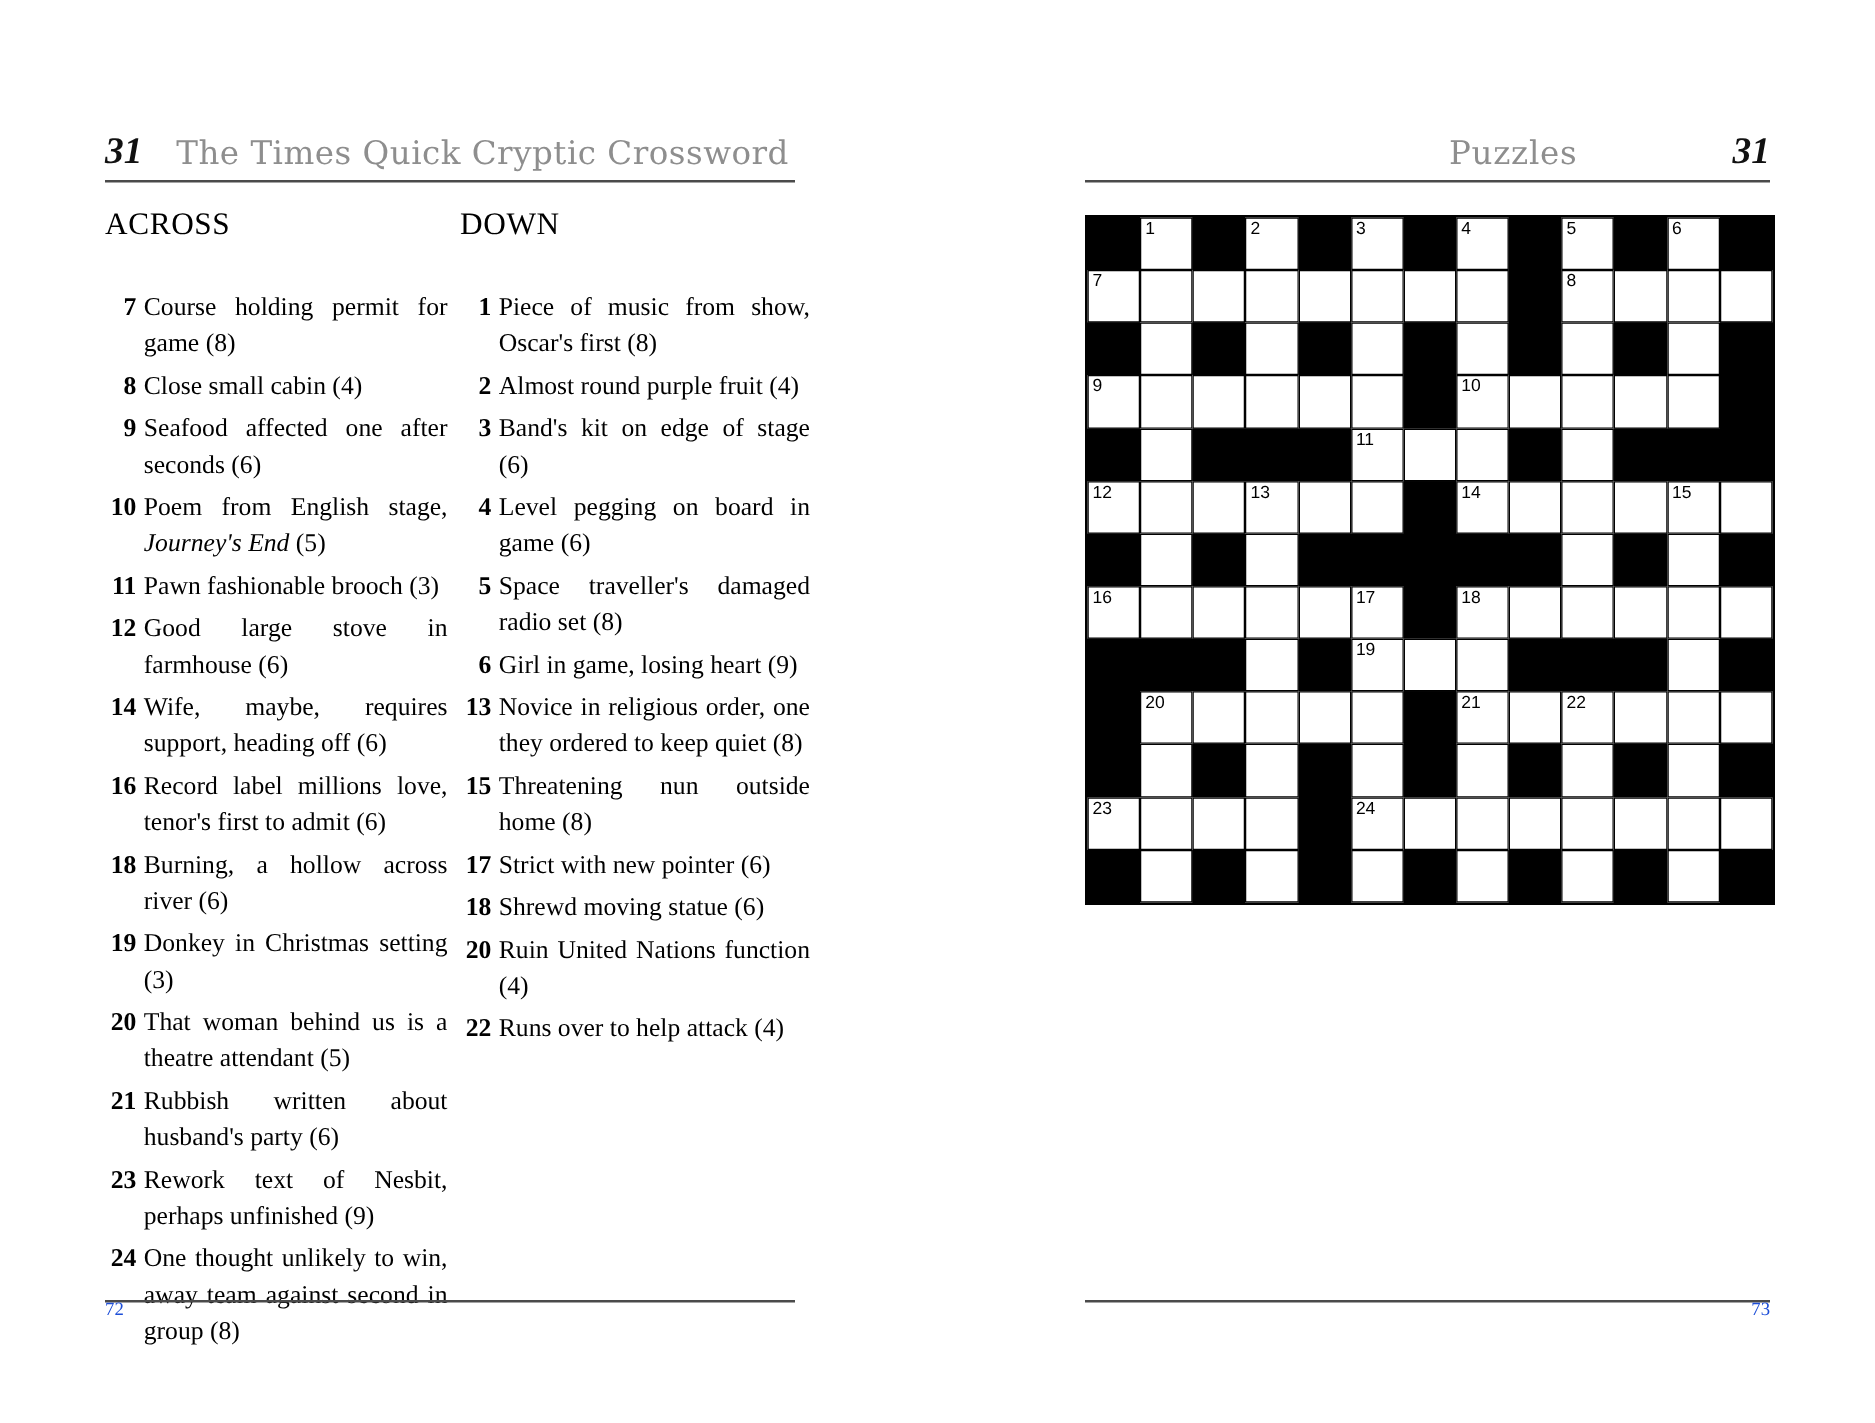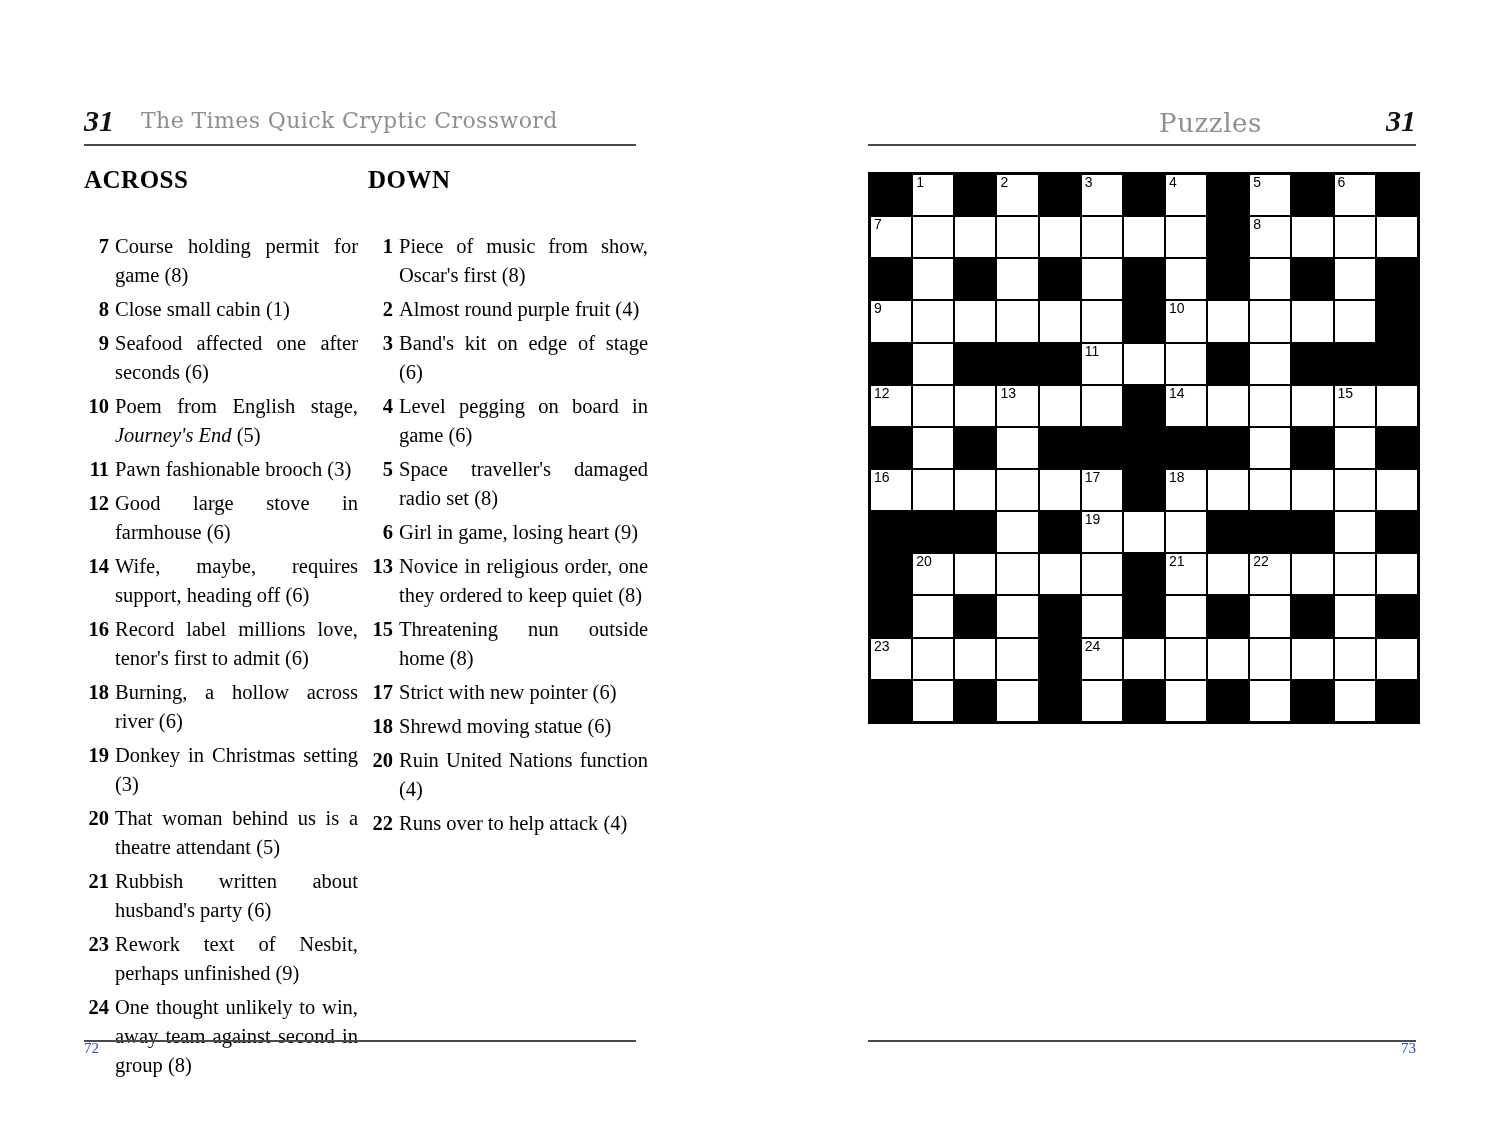--- a/index.html
+++ b/index.html
@@ -49,21 +49,21 @@
     color: #111;
   }
   .hdr-left .folio  { position: absolute; left: 0;  top: 0; }
   .hdr-right .folio { position: absolute; right: 0; top: 0; }
 
   .book-title {
     position: absolute;
     left: 57px;
     top: 4px;
     font-family: "DejaVu Serif", serif;
-    font-size: 22px;
+    font-size: 26px;
     letter-spacing: 0.4px;
     color: #8e8e8e;
     white-space: nowrap;
   }
   .section-title {
     position: absolute;
     right: 154px;
     top: 4px;
     font-family: "DejaVu Serif", serif;
     font-size: 26px;
@@ -87,21 +87,21 @@
   
   .clue-col {
     position: absolute;
     top: 166px;
   }
   .col-across { left: 84px;  width: 274px; }
   .col-down   { left: 368px; width: 280px; }
 
   .clue-heading {
     font-family: "Liberation Serif", serif;
-    font-weight: bold;
+    font-weight: normal;
     font-size: 25px;
     letter-spacing: 0.5px;
     margin: 0 0 38px 0;
   }
 
   .clue {
     position: relative;
     padding-left: 31px;
     margin-bottom: 5px;
     font-family: "Liberation Serif", serif;
@@ -196,21 +196,21 @@
     <span class="folio">31</span>
     <div class="hdr-rule"></div>
   </div>
 
   <div class="byline">By Tracy</div>
 
   <div class="clue-col col-across">
     <div class="clue-heading">ACROSS</div>
     <div id="across-list">
         <div class="clue"><span class="clue-num">7</span><span class="clue-text">Course holding permit for game (8)</span></div>
-        <div class="clue"><span class="clue-num">8</span><span class="clue-text">Close small cabin (1)</span></div>
+        <div class="clue"><span class="clue-num">8</span><span class="clue-text">Close small cabin (4)</span></div>
         <div class="clue"><span class="clue-num">9</span><span class="clue-text">Seafood affected one after seconds (6)</span></div>
         <div class="clue"><span class="clue-num">10</span><span class="clue-text">Poem from English stage, <i>Journey's End</i> (5)</span></div>
         <div class="clue"><span class="clue-num">11</span><span class="clue-text">Pawn fashionable brooch (3)</span></div>
         <div class="clue"><span class="clue-num">12</span><span class="clue-text">Good large stove in farmhouse (6)</span></div>
         <div class="clue"><span class="clue-num">14</span><span class="clue-text">Wife, maybe, requires support, heading off (6)</span></div>
         <div class="clue"><span class="clue-num">16</span><span class="clue-text">Record label millions love, tenor's first to admit (6)</span></div>
         <div class="clue"><span class="clue-num">18</span><span class="clue-text">Burning, a hollow across river (6)</span></div>
         <div class="clue"><span class="clue-num">19</span><span class="clue-text">Donkey in Christmas setting (3)</span></div>
         <div class="clue"><span class="clue-num">20</span><span class="clue-text">That woman behind us is a theatre attendant (5)</span></div>
         <div class="clue"><span class="clue-num">21</span><span class="clue-text">Rubbish written about husband's party (6)</span></div>

